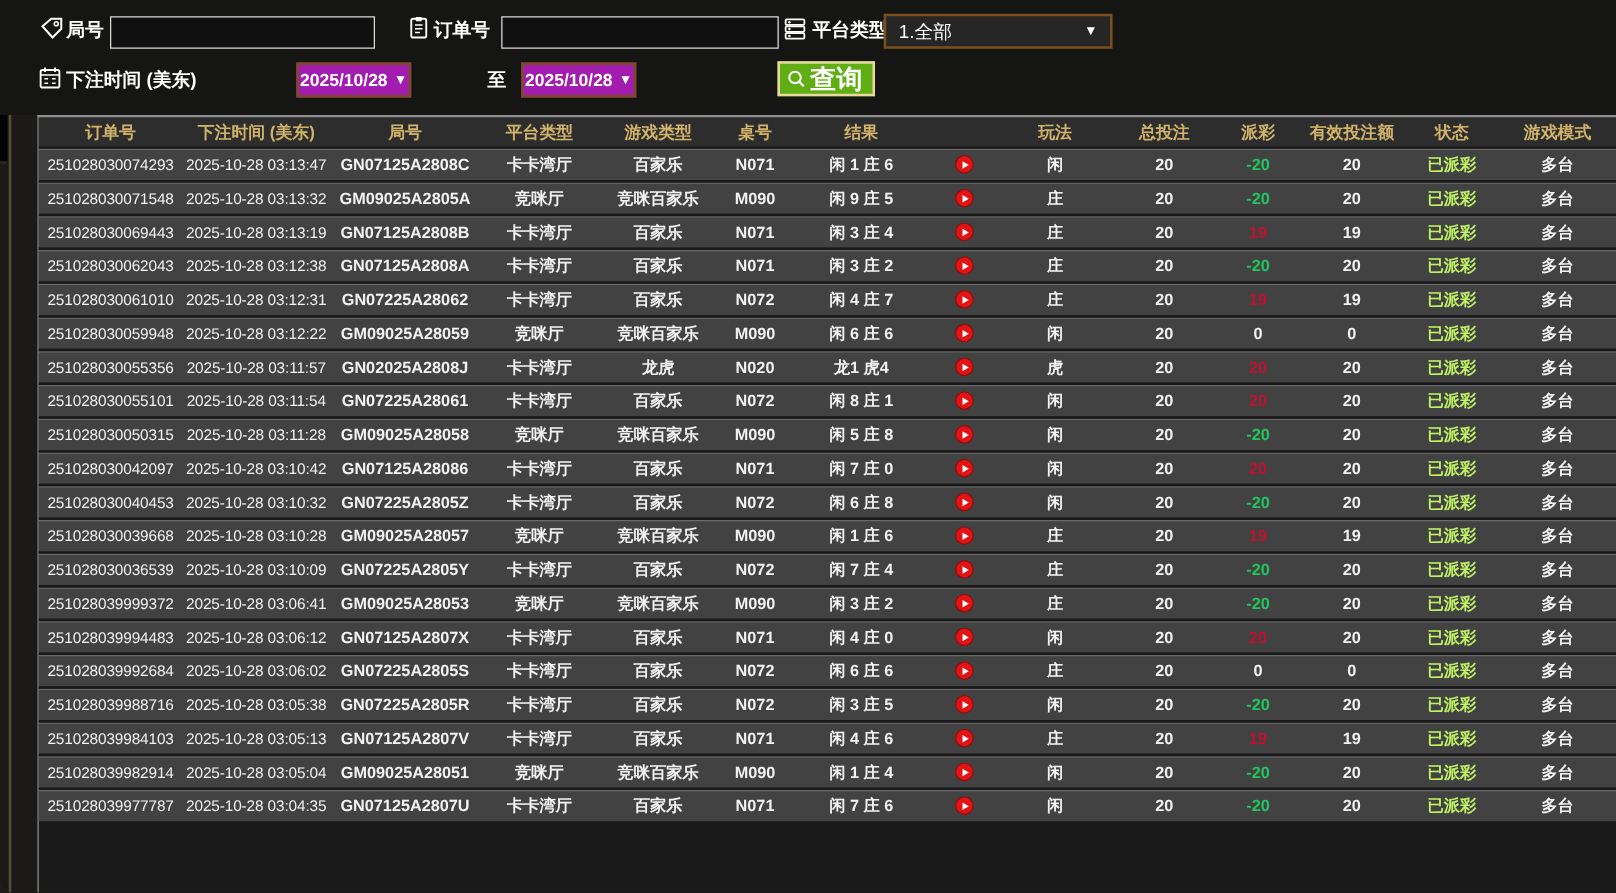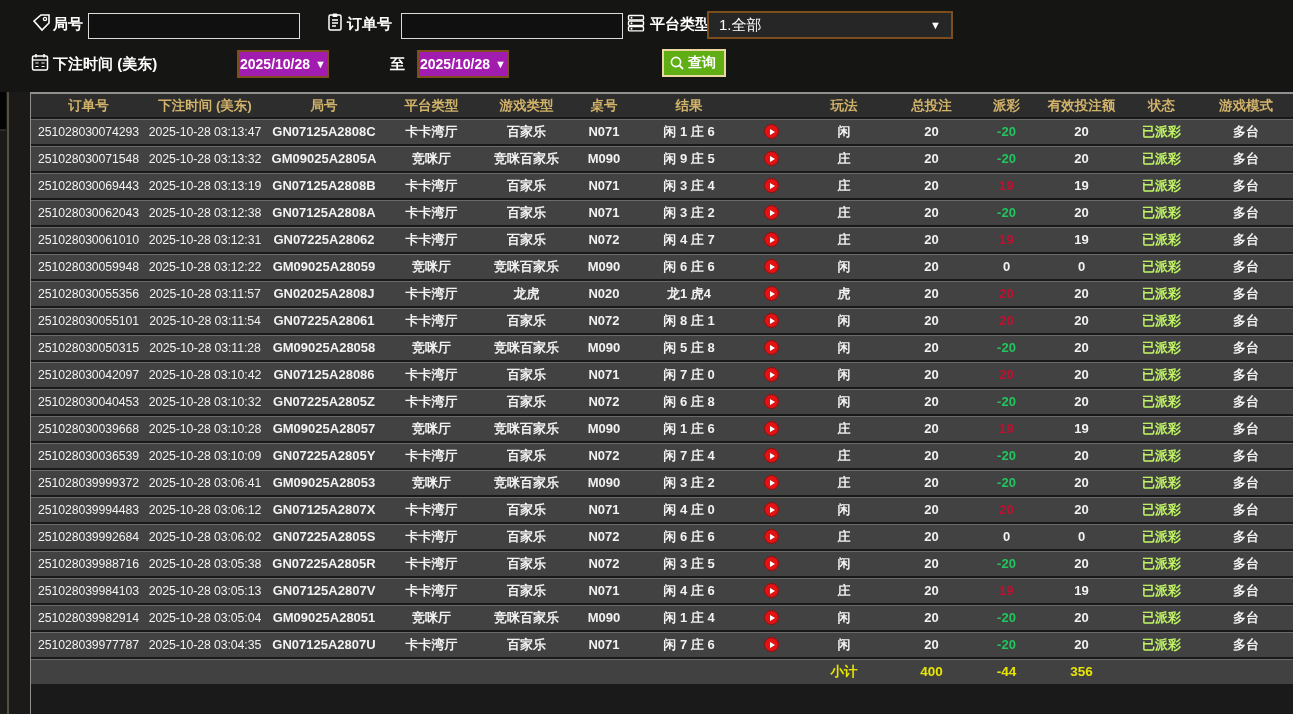--- a/index.html
+++ b/index.html
@@ -20,22 +20,22 @@
   .icn { position:absolute; width:20px; height:20px; }
   .txtinput { position:absolute; height:26px; background:#101010; border:1px solid #dcdcdc;
     color:#eee; font-size:14px; padding:0 6px; outline:none; }
   .dd { position:absolute; height:28px; border:2px solid #7b4e1c; background:#a21caf; color:#fff;
     font-weight:bold; font-size:14px; display:flex; align-items:center; justify-content:center;
     gap:5px; cursor:pointer; }
   .dd.platform { background:#262626; justify-content:flex-start; padding:0 10px; font-weight:normal; font-size:15px; }
   .dd .caret { font-size:11px; color:#fff; }
   .dd.platform .caret { margin-left:auto; }
   .querybtn { position:absolute; height:28px; background:#5fae13; border:2px solid #e9d9a0;
-    color:#fff; font-weight:bold; font-size:14px; display:flex; align-items:center;
-    padding:0 8px 0 5px; gap:3px; cursor:pointer;margin-left:40px; }
+    color:#fff; font-weight:bold; font-size:21px; display:flex; align-items:center;
+    padding:0 8px 0 5px; gap:3px; cursor:pointer; }
 
   
   .table { position:absolute; left:30px; top:92px; width:1263px; height:622px;
     border-top:2px solid #909090; border-left:1px solid #909090; background:#1a1a1a; }
   .grid { display:grid; align-items:center; text-align:center;
     grid-template-columns:115px 118px 120px 95px 95px 60px 110px 55px 90px 85px 65px 85px 75px minmax(0,1fr); }
   .thead { height:23px; background:#2d2d2d; color:#d2b36a; font-weight:bold; font-size:13.5px; }
   .row { height:27px; background:#424242; border-top:2px solid #191919;
     box-shadow:inset 0 1px 0 #6a6a6a; color:#f2f2f2; font-size:13px; font-weight:600; }
   .row .c0,.row .c1 { font-size:12.3px; font-weight:500; letter-spacing:-0.1px;text-align:center; }
@@ -87,21 +87,21 @@
       <svg width="20" height="20" viewBox="0 0 20 20">
           <rect x="2.5" y="2.5" width="15" height="4.4" rx="1" fill="none" stroke="#fff" stroke-width="1.4"></rect>
           <rect x="2.5" y="8" width="15" height="4.4" rx="1" fill="none" stroke="#fff" stroke-width="1.4"></rect>
           <rect x="2.5" y="13.5" width="15" height="4.4" rx="1" fill="none" stroke="#fff" stroke-width="1.4"></rect>
           <circle cx="5.5" cy="4.7" r="1" fill="#fff"></circle>
           <circle cx="5.5" cy="10.2" r="1" fill="#fff"></circle>
           <circle cx="5.5" cy="15.7" r="1" fill="#fff"></circle>
         </svg>
     </span>
     <span class="lbl" style="left:650px;top:15px;">平台类型</span>
-    <div class="dd platform" style="left:707px;top:11px;width:246px;">
+    <div class="dd platform" style="left:707px;top:11px;width:183px;">
       <span>1.全部</span>
       <span class="caret">▼</span>
     </div>
 
     <span class="icn" style="left:30px;top:52px;">
       <svg width="20" height="20" viewBox="0 0 20 20">
           <rect x="2.5" y="4" width="15" height="14" rx="1.5" fill="none" stroke="#fff" stroke-width="1.5"></rect>
           <path d="M2.5 8 h15" stroke="#fff" stroke-width="1.3"></path>
           <path d="M6 2 v3.5 M14 2 v3.5" stroke="#fff" stroke-width="1.5"></path>
           <path d="M5.5 11 h3 M11.5 11 h3 M5.5 14.5 h3 M11.5 14.5 h3" stroke="#fff" stroke-width="1.2"></path>
@@ -541,31 +541,15 @@
             </button>
           </div>
           <div class="cell c8">闲</div>
           <div class="cell c9">20</div>
           <div class="cell c10 payneg">-20</div>
           <div class="cell c11">20</div>
           <div class="cell c12 status-ok">已派彩</div>
           <div class="cell c13">多台</div>
         </div>
       </div>
-    <div class="grid footrow" id="subtotal-row">
-        <div class="cell c0"></div>
-        <div class="cell c1"></div>
-        <div class="cell c2"></div>
-        <div class="cell c3"></div>
-        <div class="cell c4"></div>
-        <div class="cell c5"></div>
-        <div class="cell c6"></div>
-        <div class="cell c7"></div>
-        <div class="cell c8">小计</div>
-        <div class="cell c9">400</div>
-        <div class="cell c10">-44</div>
-        <div class="cell c11">356</div>
-        <div class="cell c12"></div>
-        <div class="cell c13"></div>
-      </div>
   </div>
 
 </div>
 
 </body></html>

